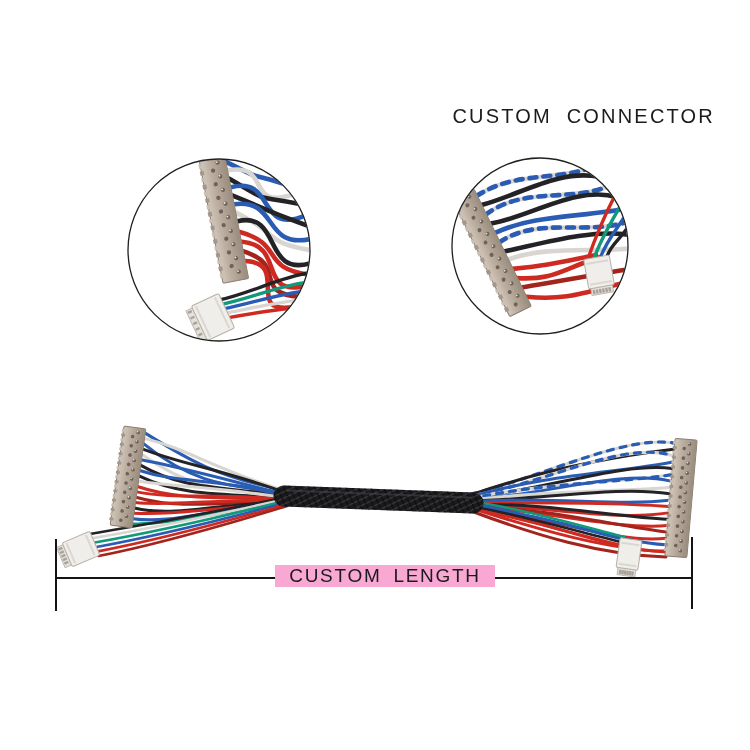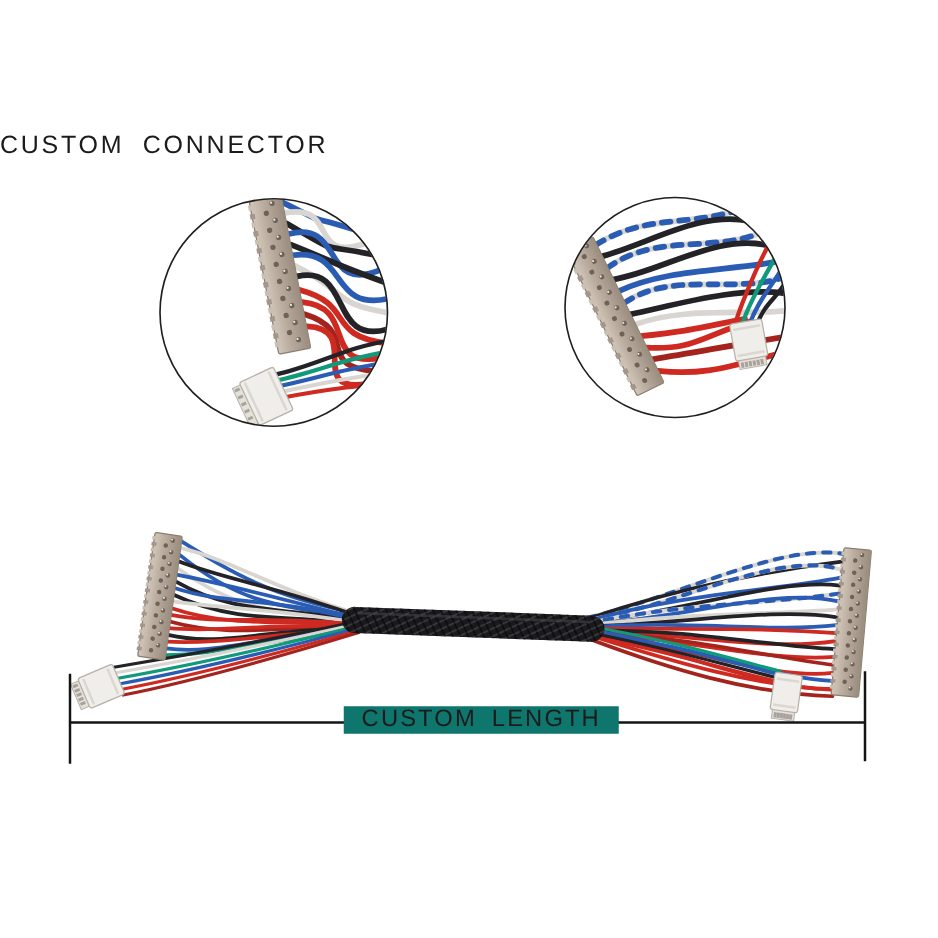--- a/index.html
+++ b/index.html
@@ -1,21 +1,21 @@
 <!DOCTYPE html>
 <html style="--text: #1b1b1b; --line: #141414; --connBody: #b7a99b; --connEdge: #8b7d6f; --connSerr: #a3968a; --connSerrHi: #c9bfb2; --connPinDark: #6f6357; --connPinHi: #ece6dd; --smallBody: #f0eeea; --smallEdge: #b6b0a7; --smallSlot: #a9a29a; --blue: #2a5cb4; --black: #232327; --white: #d9d6d1; --red: #cf2a21; --redDark: #a3241c; --teal: #109a7a; --sleeve: #1a1a1c; --sleeveHi: #4a4a52;"><head>
 <meta charset="utf-8">
 <style>
   html,body{margin:0;padding:0;background:#fff;}
   .stage{position:relative;width:750px;height:750px;background:#fff;overflow:hidden;
          font-family:"Liberation Sans",sans-serif;}
-  .title{position:absolute;left:0;top:105px;width:715px;text-align:left;
+  .title{position:absolute;left:0;top:105px;width:715px;text-align:right;
          font-size:20px;letter-spacing:2.2px;word-spacing:7px;color:var(--text);}
   .len-label{position:absolute;left:275px;top:565px;width:220px;text-align:center;
-         font-size:19px;letter-spacing:1.7px;word-spacing:5px;color:var(--text);background:#0f766e;}
+         font-size:19px;letter-spacing:1.7px;word-spacing:5px;color:var(--text);background:#f9a8d4;}
   svg.scene{position:absolute;left:0;top:0;}
   .conn-face{fill:url(#gradConn);stroke:var(--connEdge);stroke-width:1;}
   .serr{fill:var(--connSerr);} .serr2{fill:var(--connSerrHi);}
   .pin{fill:var(--connPinDark);} .pinHi{fill:var(--connPinHi);}
   .conn-shade{fill:#9c9082;opacity:.75;}
   .sc-body{fill:var(--smallBody);stroke:var(--smallEdge);stroke-width:1;}
   .sc-tip{fill:#e4e1db;stroke:var(--smallEdge);stroke-width:.8;}
   .sc-slot{fill:var(--smallSlot);}
   .circle-outline{fill:none;stroke:#1f1f1f;stroke-width:1.3;}
   .dim{stroke:var(--line);stroke-width:2;}

